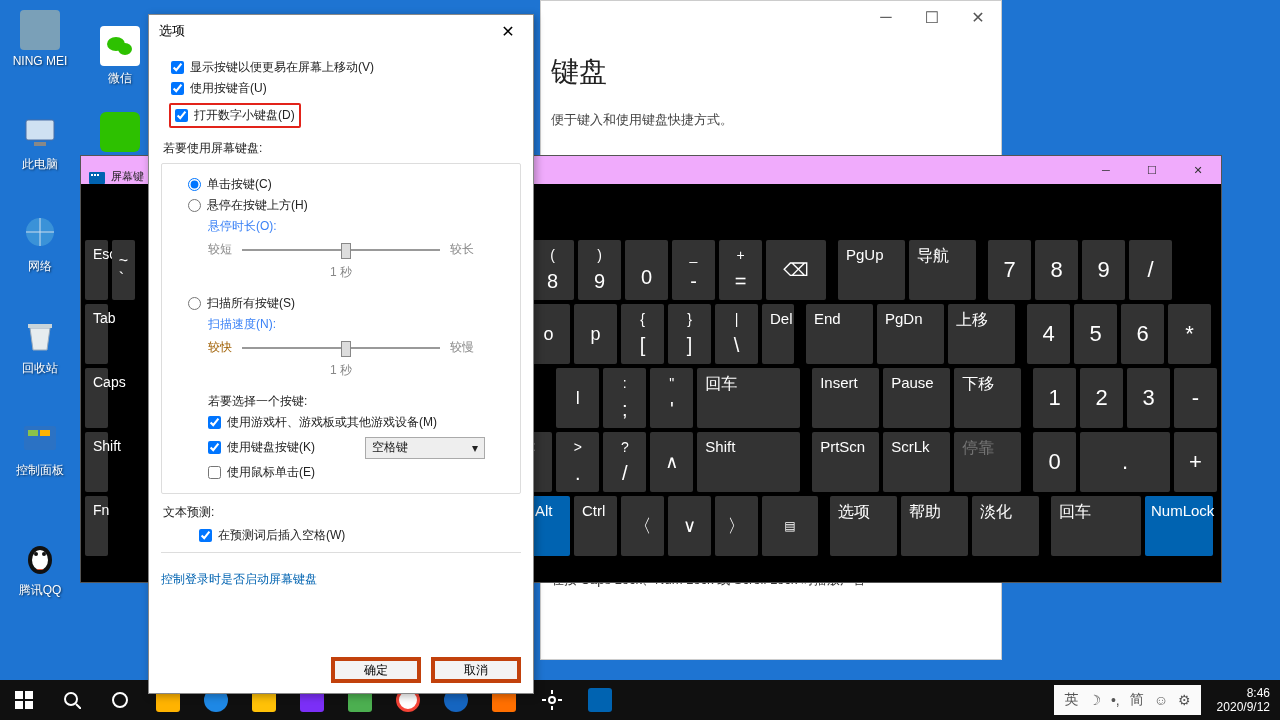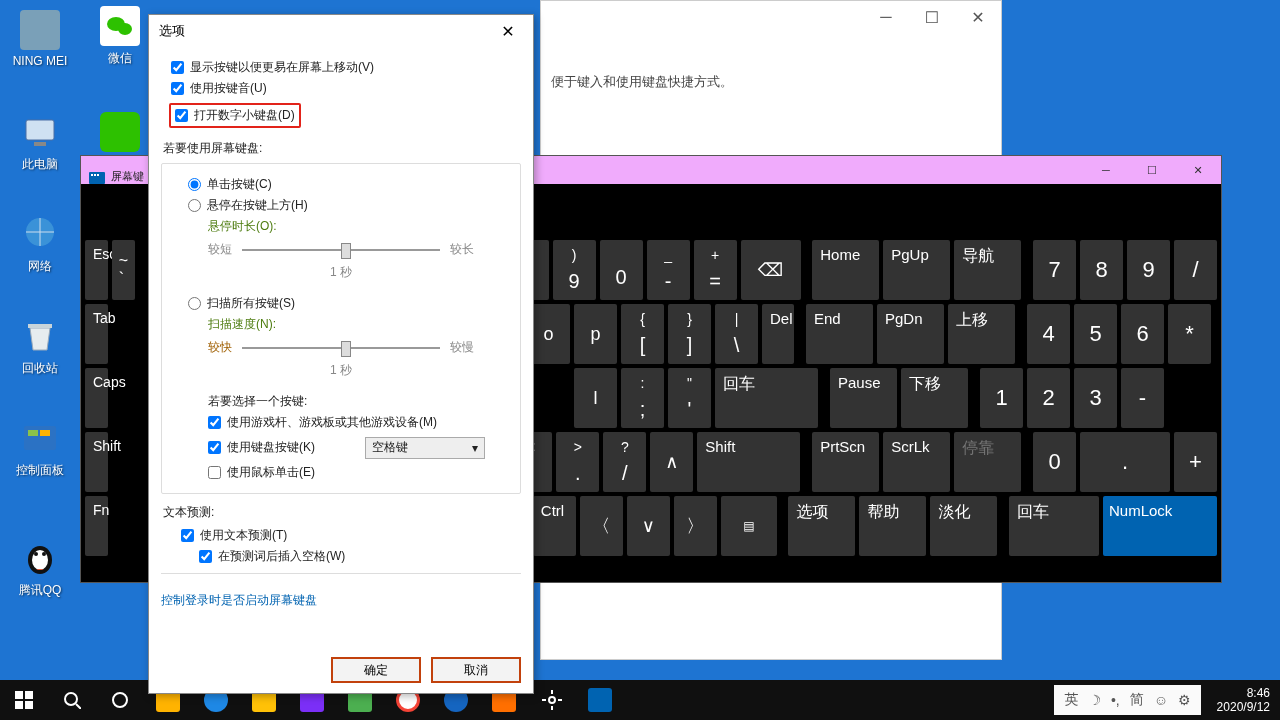--- a/index.html
+++ b/index.html
@@ -50,42 +50,42 @@
 
 
 .dialog { position: absolute; left: 148px; top: 14px; width: 386px; height: 680px; background: #fff; border: 1px solid #888; box-shadow: 2px 2px 8px rgba(0,0,0,0.3); z-index: 10; }
 .dialog .dtitle { height: 32px; display: flex; align-items: center; padding: 0 10px; font-size: 13px; }
 .dialog .dtitle .x { margin-left: auto; width: 30px; height: 30px; display:flex; align-items:center; justify-content:center; cursor:pointer; font-size:16px; }
 .dialog .dbody { padding: 8px 12px; font-size: 12px; color: #222; }
 .dialog .chk { display: flex; align-items: center; gap: 6px; margin: 4px 10px; }
 .dialog input[type=checkbox], .dialog input[type=radio] { width: 13px; height: 13px; }
 .dialog .highlight { border: 2px solid #e2231a; border-radius: 2px; padding: 2px 4px; display: inline-flex; margin: 2px 8px;}
 .dialog .section { margin: 10px 0 6px 2px; }
-.dialog .indent { margin-left: 30px; color: #4d7c0f; }
+.dialog .indent { margin-left: 30px; color: #3b82f6; }
 .dialog .slider { display: flex; align-items: center; gap: 10px; margin: 6px 30px; }
 .dialog .slider .track { flex: 1; height: 2px; background: #999; position: relative; }
 .dialog .slider .thumb { position: absolute; left: 50%; top: -6px; width: 10px; height: 16px; background: #ddd; border: 1px solid #888; }
 .dialog .center { text-align: center; color: #888; margin-bottom: 14px; }
 .dialog .inset { border: 1px solid #ddd; border-radius: 2px; padding: 8px 16px; margin: 6px 0; }
 .dialog .sel { width: 120px; height: 22px; border: 1px solid #aaa; background: #eee; display:inline-flex; align-items:center; padding:0 6px; font-size:12px; margin-left: 40px; position: relative; }
 .dialog .link { color: #0063b1; cursor: pointer; margin: 10px 0; display: inline-block; }
 .dialog .buttons { position: absolute; bottom: 10px; right: 12px; display: flex; gap: 10px; }
-.dialog .btn { width: 90px; height: 26px; border: 2px solid #c2410c; background: #f3f3f3; font-size: 12px; display:flex; align-items:center; justify-content:center; cursor:pointer; }
+.dialog .btn { width: 90px; height: 26px; border: 4px solid #c2410c; background: #f3f3f3; font-size: 12px; display:flex; align-items:center; justify-content:center; cursor:pointer; }
 .dialog hr { border: none; border-top: 1px solid #ddd; margin: 8px 0; }
 
 svg { display: block; }
 </style>
 </head>
 <body>
 
 <div class="desktop-icon" style="left:5px;top:10px">
     <div class="icon-img" style="background:#7aa0b8"></div>
     <div class="label">NING MEI</div>
   </div>
-<div class="desktop-icon" style="left:85px;top:6px">
+<div class="desktop-icon" style="left:85px;top:26px">
     <div class="icon-img" style="background:#fff;display:flex;align-items:center;justify-content:center">
       <svg width="28" height="24" viewBox="0 0 28 24">
         <ellipse cx="10" cy="10" rx="9" ry="7" fill="#2dc100"></ellipse>
         <ellipse cx="19" cy="15" rx="7" ry="6" fill="#2dc100"></ellipse>
       </svg>
     </div>
     <div class="label">微信</div>
   </div>
 <div class="desktop-icon" style="left:5px;top:112px">
     <div class="icon-img">
@@ -140,20 +140,21 @@
     <div class="label">腾讯QQ</div>
   </div>
 
 <div class="settings-win">
   <div class="titlebar">
     <div class="winbtn">─</div>
     <div class="winbtn">☐</div>
     <div class="winbtn">✕</div>
   </div>
   <div class="content">
+    <h1>键盘</h1>
     <div class="sub">便于键入和使用键盘快捷方式。</div>
     <div class="sect">使用切换键</div>
     <div class="desc">在按 Caps Lock、Num Lock 或 Scroll Lock 时播放声音</div>
   </div>
 </div>
 
 <div class="osk-win">
   <div class="osk-title">
     <svg width="16" height="12">
         <rect width="16" height="12" fill="#0063b1" rx="1"></rect>
@@ -189,21 +190,20 @@
       <div class="key dual">
           <span class="u">_</span>
           <span class="l">-</span>
         </div>
       <div class="key dual">
           <span class="u">+</span>
           <span class="l">=</span>
         </div>
       <div class="key" style="width:60px">⌫</div>
       <div style="width:4px"></div>
-      <div class="key wide small" style="font-size:15px">Home</div>
       <div class="key wide small" style="font-size:15px">PgUp</div>
       <div class="key wide small" style="font-size:16px">导航</div>
       <div style="width:4px"></div>
       <div class="key big">7</div>
       <div class="key big">8</div>
       <div class="key big">9</div>
       <div class="key big">/</div>
     </div>
 
     <div class="krow">
@@ -242,20 +242,21 @@
       <div class="key dual">
           <span class="u">:</span>
           <span class="l">;</span>
         </div>
       <div class="key dual">
           <span class="u">"</span>
           <span class="l">'</span>
         </div>
       <div class="key small" style="width:103px;font-size:16px">回车</div>
       <div style="width:4px"></div>
+      <div class="key wide small" style="font-size:15px">Insert</div>
       <div class="key wide small" style="font-size:15px">Pause</div>
       <div class="key wide small" style="font-size:16px">下移</div>
       <div style="width:4px"></div>
       <div class="key big">1</div>
       <div class="key big">2</div>
       <div class="key big">3</div>
       <div class="key big">-</div>
     </div>
 
     <div class="krow">
@@ -293,21 +294,21 @@
       <div class="key">〈</div>
       <div class="key">∨</div>
       <div class="key">〉</div>
       <div class="key" style="width:56px;font-size:12px">▤</div>
       <div style="width:4px"></div>
       <div class="key wide small" style="font-size:16px">选项</div>
       <div class="key wide small" style="font-size:16px">帮助</div>
       <div class="key wide small" style="font-size:16px">淡化</div>
       <div style="width:4px"></div>
       <div class="key" style="width:90px;font-size:16px;align-items:flex-start;justify-content:flex-start;padding:6px 8px">回车</div>
-      <div class="key active" style="width:114px;font-size:15px;align-items:flex-start;justify-content:flex-start;padding:6px">NumLock</div>
+      <div class="key active" style="width:68px;font-size:15px;align-items:flex-start;justify-content:flex-start;padding:6px">NumLock</div>
     </div>
   </div>
 </div>
 
 <div class="dialog">
   <div class="dtitle">
     <span>选项</span>
     <div class="x">✕</div>
   </div>
   <div class="dbody">
@@ -371,24 +372,20 @@
             <span>空格键</span>
             <span style="margin-left:auto">▾</span>
           </div>
       </div>
       <label class="chk" style="margin-left:30px">
           <input type="checkbox" style="">
           <span>使用鼠标单击(E)</span>
         </label>
     </div>
     <div class="section">文本预测:</div>
-    <label class="chk" style="margin-left:20px">
-        <input type="checkbox" checked="" style="">
-        <span>使用文本预测(T)</span>
-      </label>
     <label class="chk" style="margin-left:38px">
         <input type="checkbox" checked="" style="">
         <span>在预测词后插入空格(W)</span>
       </label>
     <hr>
     <span class="link">控制登录时是否启动屏幕键盘</span>
   </div>
   <div class="buttons">
     <div class="btn">确定</div>
     <div class="btn">取消</div>

